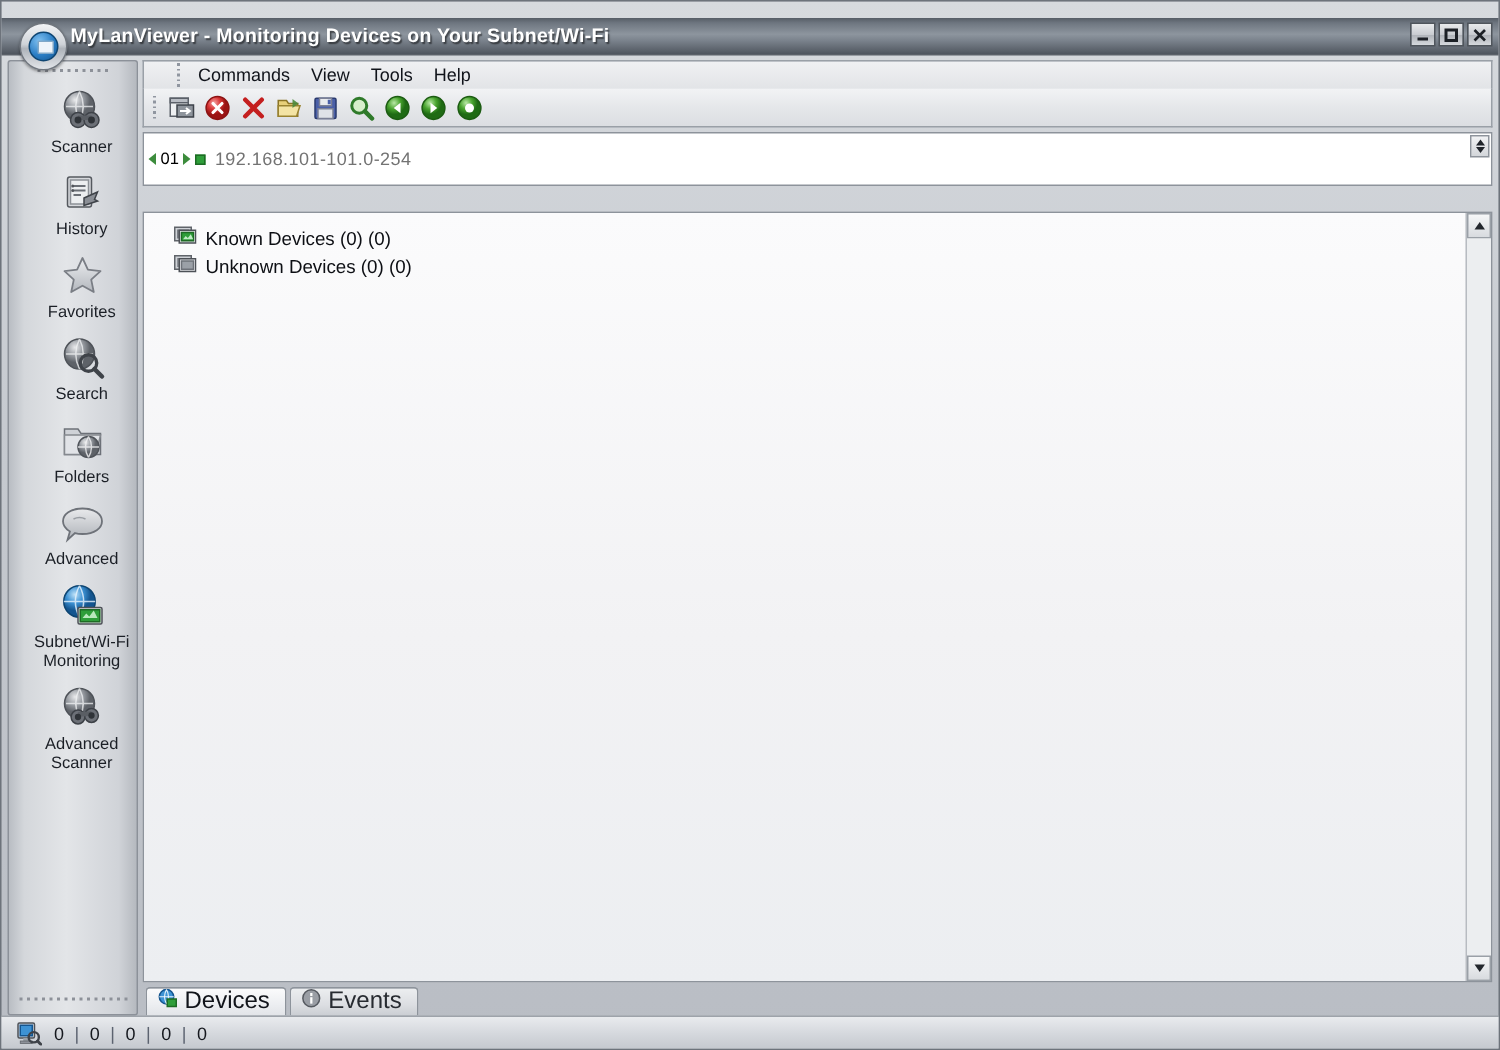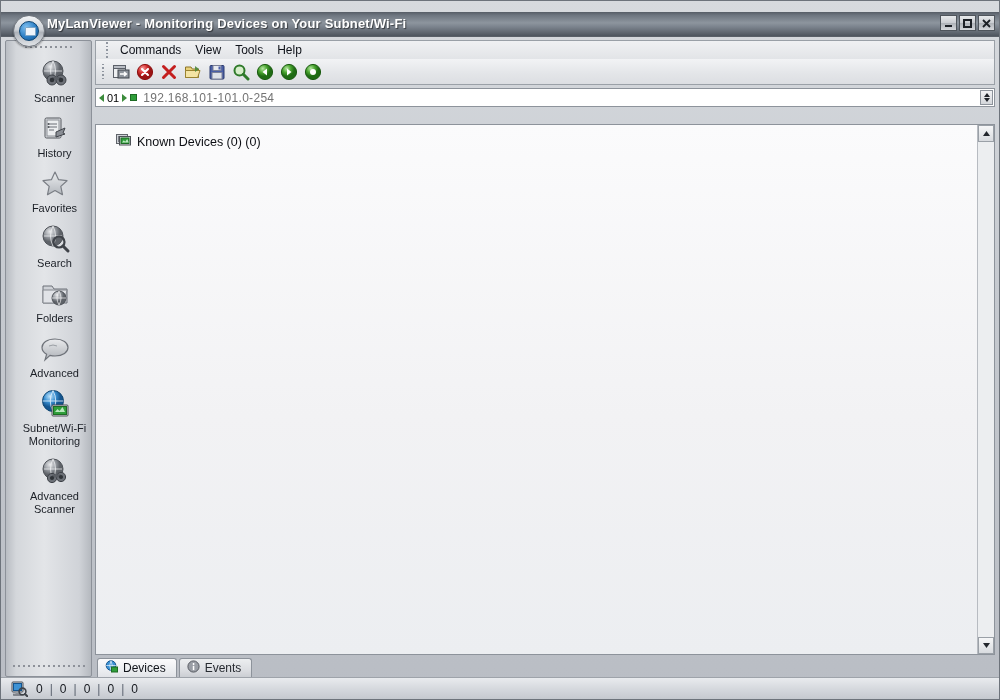--- a/index.html
+++ b/index.html
@@ -97,37 +97,37 @@
   }
 
   
   #main {
     flex: 1 1 auto; display: flex; flex-direction: column; min-width: 0;
   }
   #menubar {
     height: 19px; display: flex; align-items: center;
     background: linear-gradient(to bottom, #f0f1f3 0%, #e2e4e7 100%);
     border: 1px solid #9aa0a7; border-bottom: none;
-    padding-left: 6px;
+    padding-left: 18px;
   }
   .tb-grip { width: 7px; height: 15px; display:flex; flex-direction:column; justify-content:center; align-items:center; gap:2px; margin: 0 3px 0 1px; }
   .tb-grip i { width: 2px; height: 2px; background: #9096a0; display:block; }
   .menu-item { padding: 2px 7px; font-size: 12px; color: #10131a; }
 
   #toolbar {
     height: 26px; display: flex; align-items: center;
     background: linear-gradient(to bottom, #f2f3f5 0%, #e4e6e9 55%, #dcdee2 100%);
     border: 1px solid #9aa0a7; border-top: none;
     padding-left: 2px;
   }
   .tbtn { width: 24px; height: 22px; display:flex; align-items:center; justify-content:center; }
 
   
   #addressbar {
-    height: 19px; margin-top: 3px;
+    height: 36px; margin-top: 3px;
     background: #ffffff;
     border: 1px solid #8d939b;
     display: flex; align-items: center;
     position: relative;
   }
   #addr-prefix { display:flex; align-items:center; gap:3px; padding-left:3px; font-size:11px; color:#000; }
   .tri-l { width:0;height:0;border-top:4px solid transparent;border-bottom:4px solid transparent;border-right:5px solid #3c8c3c; }
   .tri-r { width:0;height:0;border-top:4px solid transparent;border-bottom:4px solid transparent;border-left:5px solid #3c8c3c; }
   .sq-g { width:7px;height:7px;background:#2f9e3a;border:1px solid #1d6b24; }
   #addr-text { font-size: 12px; color:#737373; margin-left: 6px; letter-spacing:.3px; }
@@ -165,21 +165,21 @@
 
   
   #tabs {
     height: 20px; display: flex; align-items: flex-end; margin-top: 2px; padding-left: 2px;
   }
   .tab {
     display:flex; align-items:center; gap:5px;
     height: 19px; padding: 0 10px 0 7px;
     border: 1px solid #8d939b; border-bottom: none;
     border-radius: 3px 3px 0 0;
-    font-size: 12px; color:#11141a;
+    font-size: 16px; color:#11141a;
     background: linear-gradient(to bottom, #fbfbfc 0%, #eceef1 60%, #e2e4e8 100%);
     margin-right: 2px;
   }
   .tab.inactive {
     background: linear-gradient(to bottom, #eceef0 0%, #dcdee2 60%, #cbced3 100%);
     color:#272b31;
   }
 
   
   #statusbar {
@@ -523,20 +523,31 @@
                 <rect x="0.5" y="1.5" width="11" height="9" fill="#cfd2d7" stroke="#60646a"></rect>
                 <rect x="2" y="3" width="8" height="6" fill="#7a7e85"></rect>
                 <rect x="3.5" y="3.5" width="11" height="8.5" fill="#dfe1e5" stroke="#4d5157"></rect>
                 <rect x="5" y="5" width="8" height="5.5" fill="#2f9e3a" stroke="#1d6b24"></rect>
                 <path d="M6 9.5 l1.8 -2.2 l1.4 1.4 l2 -2.6 l1.6 3.4 z" fill="#bfeac4"></path>
               </svg>
             </span>
             <span>Known Devices (0) (0)</span>
           </div>
 
+          <div class="tree-row">
+            <span>
+              <svg width="15" height="14" viewBox="0 0 15 14">
+                <rect x="0.5" y="1.5" width="11" height="9" fill="#cfd2d7" stroke="#60646a"></rect>
+                <rect x="2" y="3" width="8" height="6" fill="#8e9299"></rect>
+                <rect x="3.5" y="3.5" width="11" height="8.5" fill="#dfe1e5" stroke="#4d5157"></rect>
+                <rect x="5" y="5" width="8" height="5.5" fill="#9ba0a7" stroke="#6d7178"></rect>
+              </svg>
+            </span>
+            <span>Unknown Devices (0) (0)</span>
+          </div>
 
         </div>
 
         <div id="vscroll">
           <div class="sb-btn">
             <svg width="9" height="7" viewBox="0 0 9 7">
                 <path d="M4.5 1 L8 6 L1 6 z" fill="#23272d"></path>
               </svg>
           </div>
           <div class="sb-track"></div>

